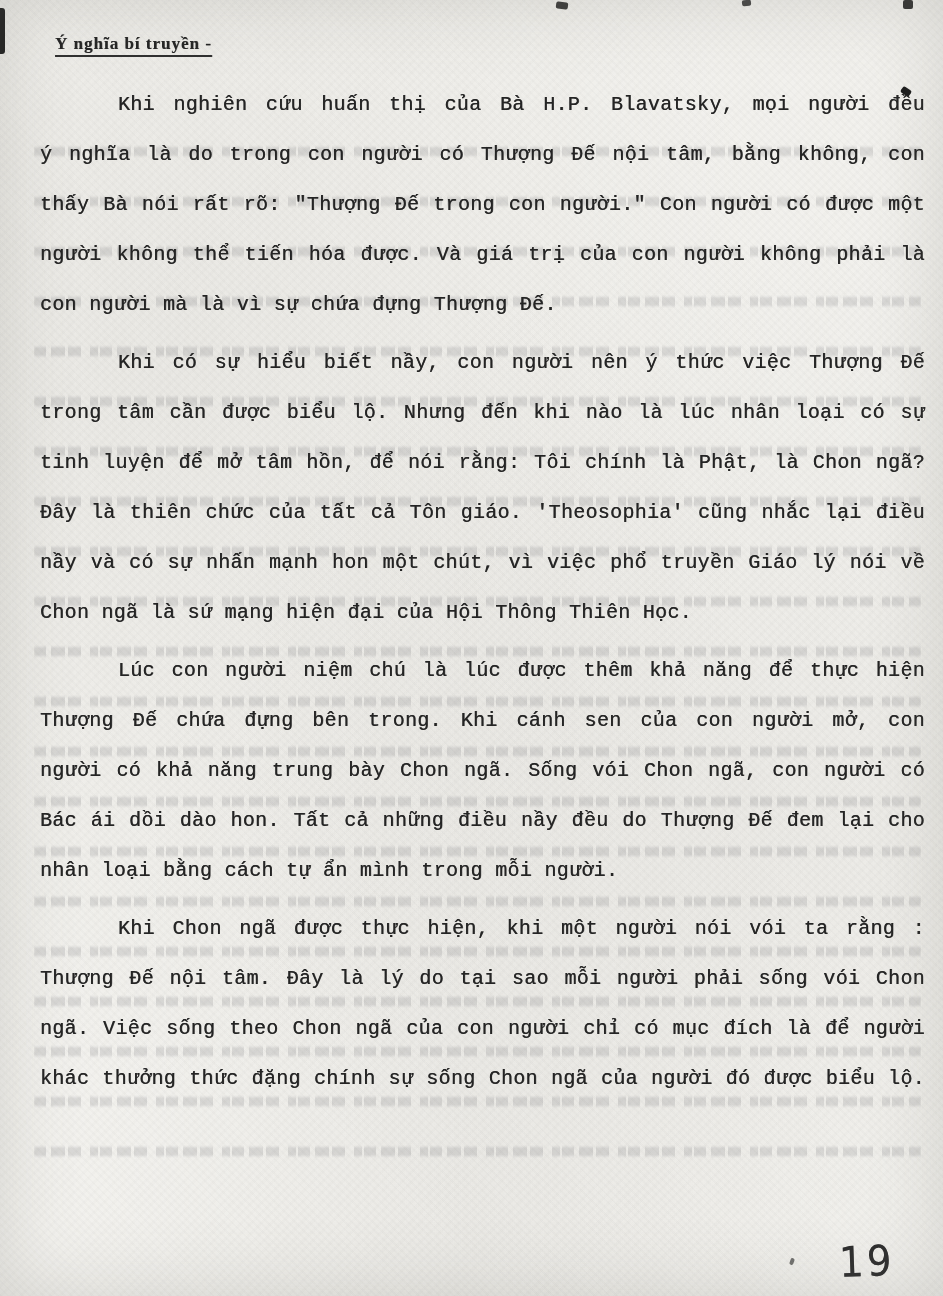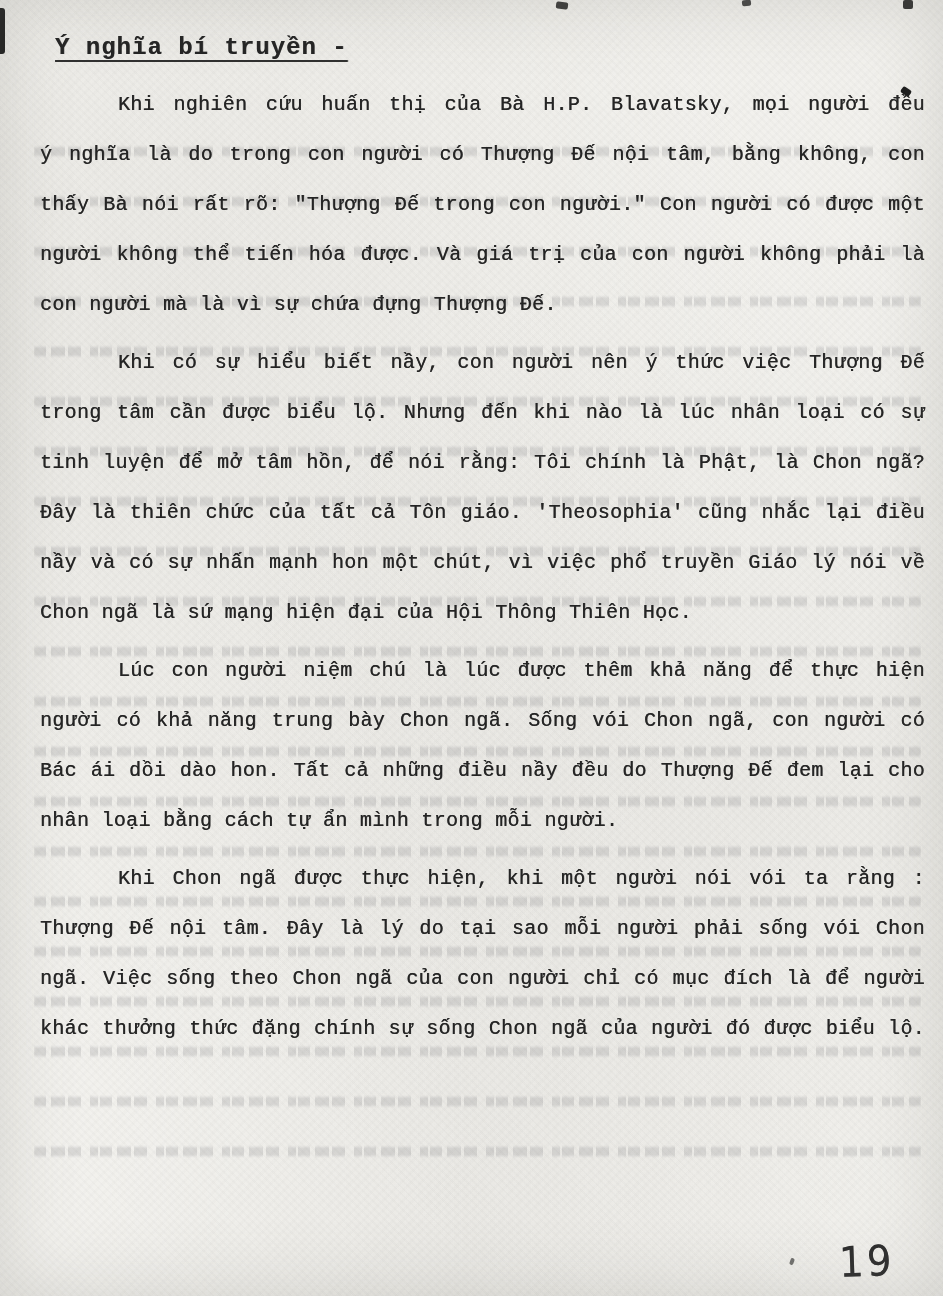--- a/index.html
+++ b/index.html
@@ -42,28 +42,29 @@
       #000 17px 31px, transparent 31px 34px,
       #000 34px 47px, transparent 47px 56px,
       #000 56px 64px, transparent 64px 66px);
     filter: blur(0.8px);
     opacity: 0.85;
   }
   .title {
     position: absolute;
     left: 55px; top: 34px;
     margin: 0;
-    font-size: 24px;
+    font-size: 17px;
     font-weight: bold;
     letter-spacing: 1px;
     text-decoration: underline;
     text-decoration-thickness: 2px;
     text-underline-offset: 6px;
     text-decoration-color: rgba(35,35,35,0.85);
     text-shadow: 0.4px 0 0 rgba(30,30,30,0.55);
+    font-family: Liberation Serif, serif;
   }
   .doc-body {
     position: absolute;
     left: 40px; top: 80px;
     width: 885px;
   }
   .para + .para { margin-top: 8px; }
   .line {
     height: 50px;
     line-height: 50px;
@@ -124,20 +125,21 @@
       <div class="para">
         <div class="line indent flush">Khi có sự hiểu biết nầy, con người nên ý thức việc Thượng Đế</div>
         <div class="line flush">trong tâm cần được biểu lộ. Nhưng đến khi nào là lúc nhân loại có sự</div>
         <div class="line flush">tinh luyện để mở tâm hồn, để nói rằng: Tôi chính là Phật, là Chon ngã?</div>
         <div class="line flush">Đây là thiên chức của tất cả Tôn giáo. 'Theosophia' cũng nhắc lại điều</div>
         <div class="line flush">nầy và có sự nhấn mạnh hon một chút, vì việc phổ truyền Giáo lý nói về</div>
         <div class="line">Chon ngã là sứ mạng hiện đại của Hội Thông Thiên Học.</div>
       </div>
       <div class="para">
         <div class="line indent flush">Lúc con người niệm chú là lúc được thêm khả năng để thực hiện</div>
+        <div class="line flush">Thượng Đế chứa đựng bên trong. Khi cánh sen của con người mở, con</div>
         <div class="line flush">người có khả năng trung bày Chon ngã. Sống vói Chon ngã, con người có</div>
         <div class="line flush">Bác ái dồi dào hon. Tất cả những điều nầy đều do Thượng Đế đem lại cho</div>
         <div class="line">nhân loại bằng cách tự ẩn mình trong mỗi người.</div>
       </div>
       <div class="para">
         <div class="line indent flush">Khi Chon ngã được thực hiện, khi một người nói vói ta rằng :</div>
         <div class="line flush">Thượng Đế nội tâm. Đây là lý do tại sao mỗi người phải sống vói Chon</div>
         <div class="line flush">ngã. Việc sống theo Chon ngã của con người chỉ có mục đích là để người</div>
         <div class="line flush">khác thưởng thức đặng chính sự sống Chon ngã của người đó được biểu lộ.</div>
       </div>

